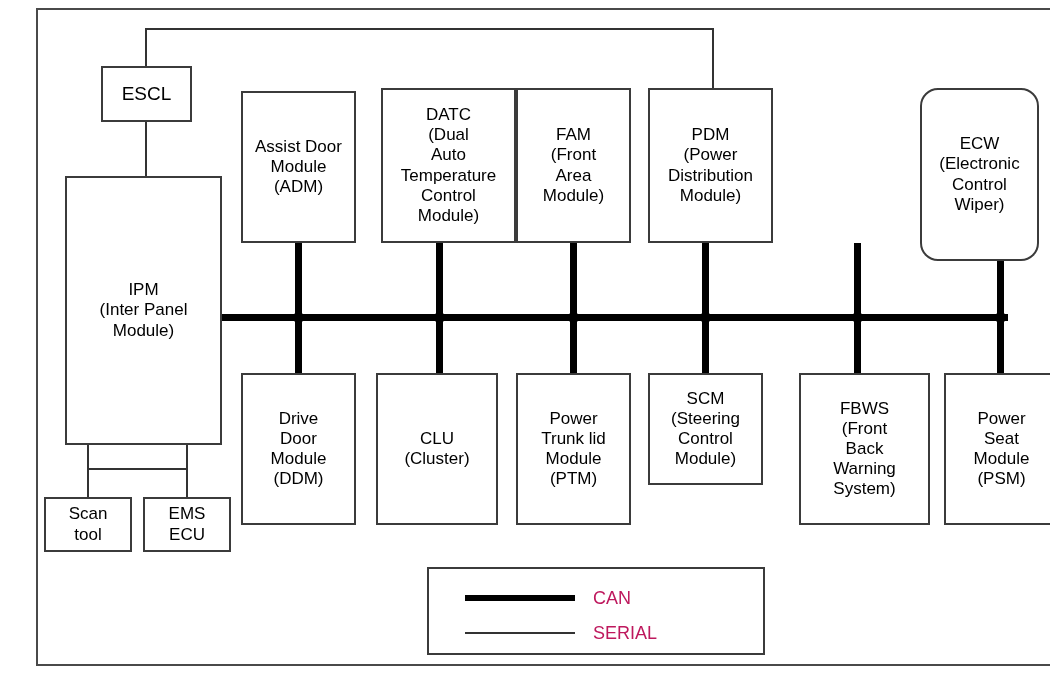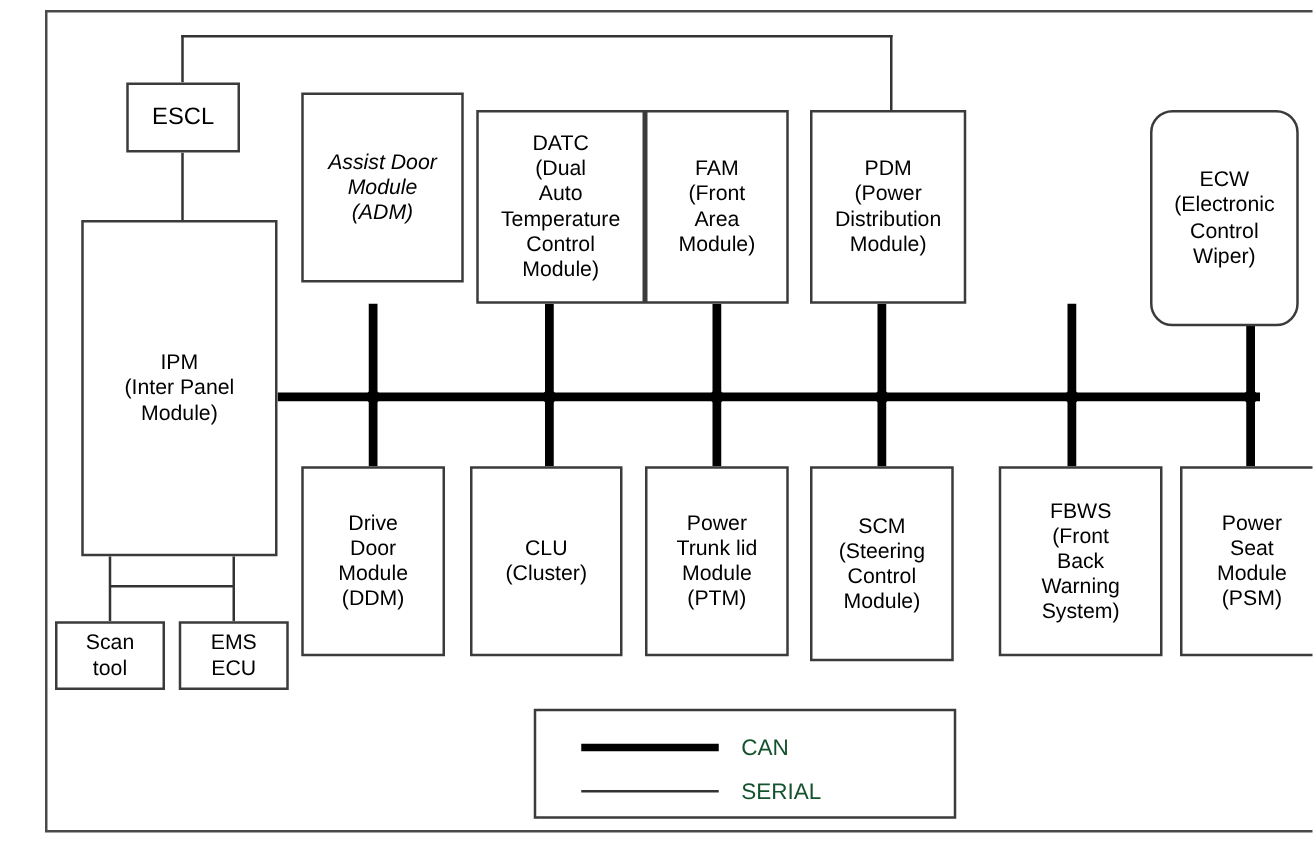--- a/index.html
+++ b/index.html
@@ -99,21 +99,21 @@
     background: #000000;
   }
   .swatch-serial {
     width: 110px;
     height: 2px;
     background: #333333;
   }
   .legend-text {
     margin-left: 18px;
     font-size: 18px;
-    color: #14532d;
+    color: #be185d;
   }
 </style>
 </head>
 <body>
 
 <div id="canvas">
 
   <div id="outer-frame"></div>
 
   <div class="serial-line" style="left:117px; top:28px; width:2px; height:38px;"></div>
@@ -164,21 +164,21 @@
   <div class="box" style="left:115px; top:497px; width:88px; height:55px; font-size:17px;">
     <span class="label">EMS
 ECU</span>
   </div>
 
   <div class="box" style="left:16px; top:497px; width:88px; height:55px; font-size:17px;">
     <span class="label">Scan
 tool</span>
   </div>
 
-  <div class="box" style="left:213px; top:74px; width:130px; height:152px;font-style:italic;">
+  <div class="box" style="left:213px; top:91px; width:115px; height:152px;">
     <span class="label">Assist Door
 Module
 (ADM)</span>
   </div>
 
   <div class="box" style="left:353px; top:88px; width:135px; height:155px;">
     <span class="label">DATC
 (Dual
 Auto
 Temperature
@@ -220,21 +220,21 @@
 (Cluster)</span>
   </div>
 
   <div class="box" style="left:488px; top:373px; width:115px; height:152px;">
     <span class="label">Power
 Trunk lid
 Module
 (PTM)</span>
   </div>
 
-  <div class="box" style="left:620px; top:373px; width:115px; height:156px;">
+  <div class="box" style="left:620px; top:373px; width:115px; height:112px;">
     <span class="label">SCM
 (Steering
 Control
 Module)</span>
   </div>
 
   <div class="box" style="left:771px; top:373px; width:131px; height:152px;">
     <span class="label">FBWS
 (Front
 Back

